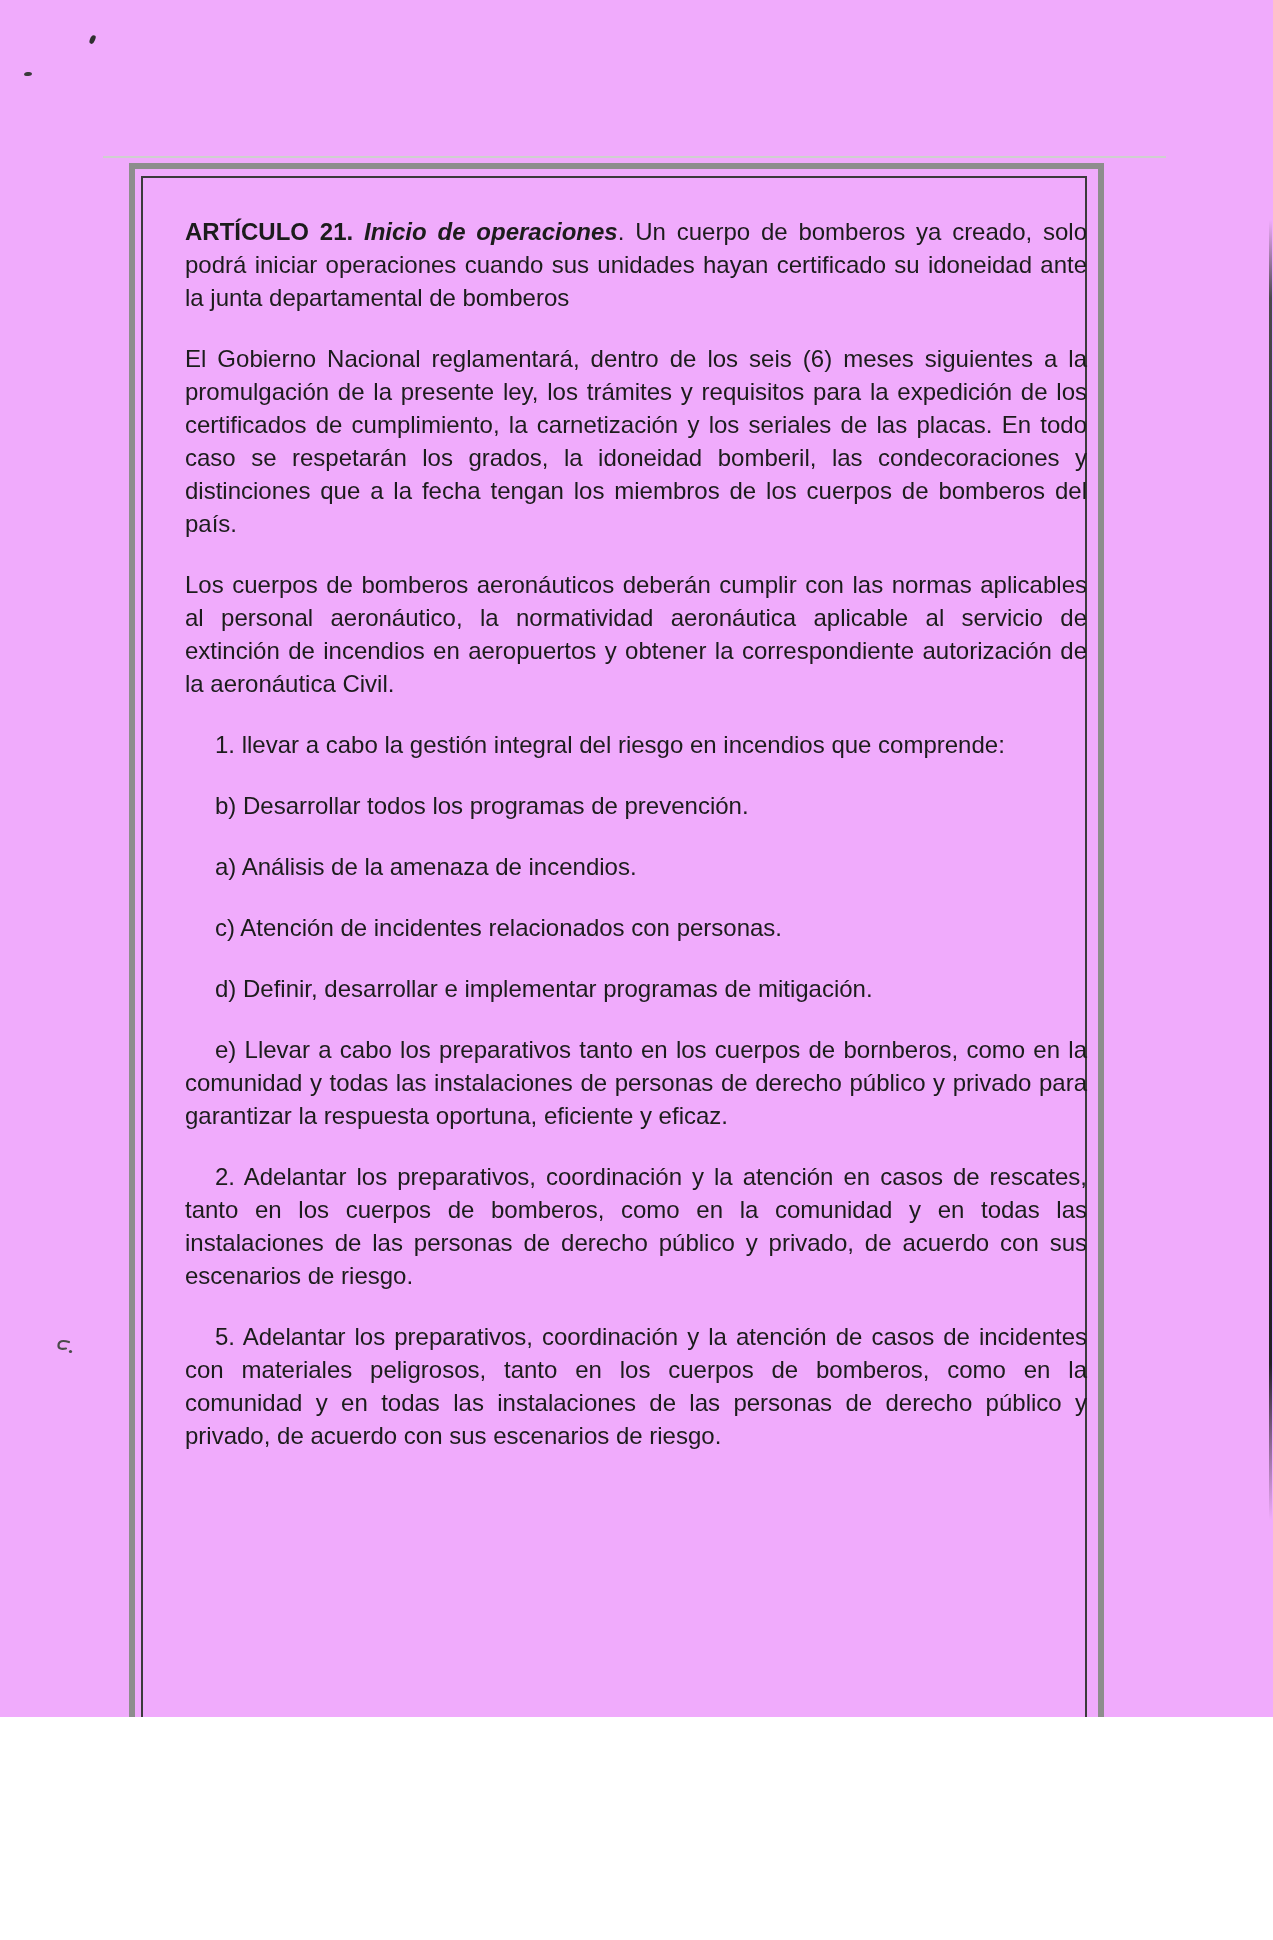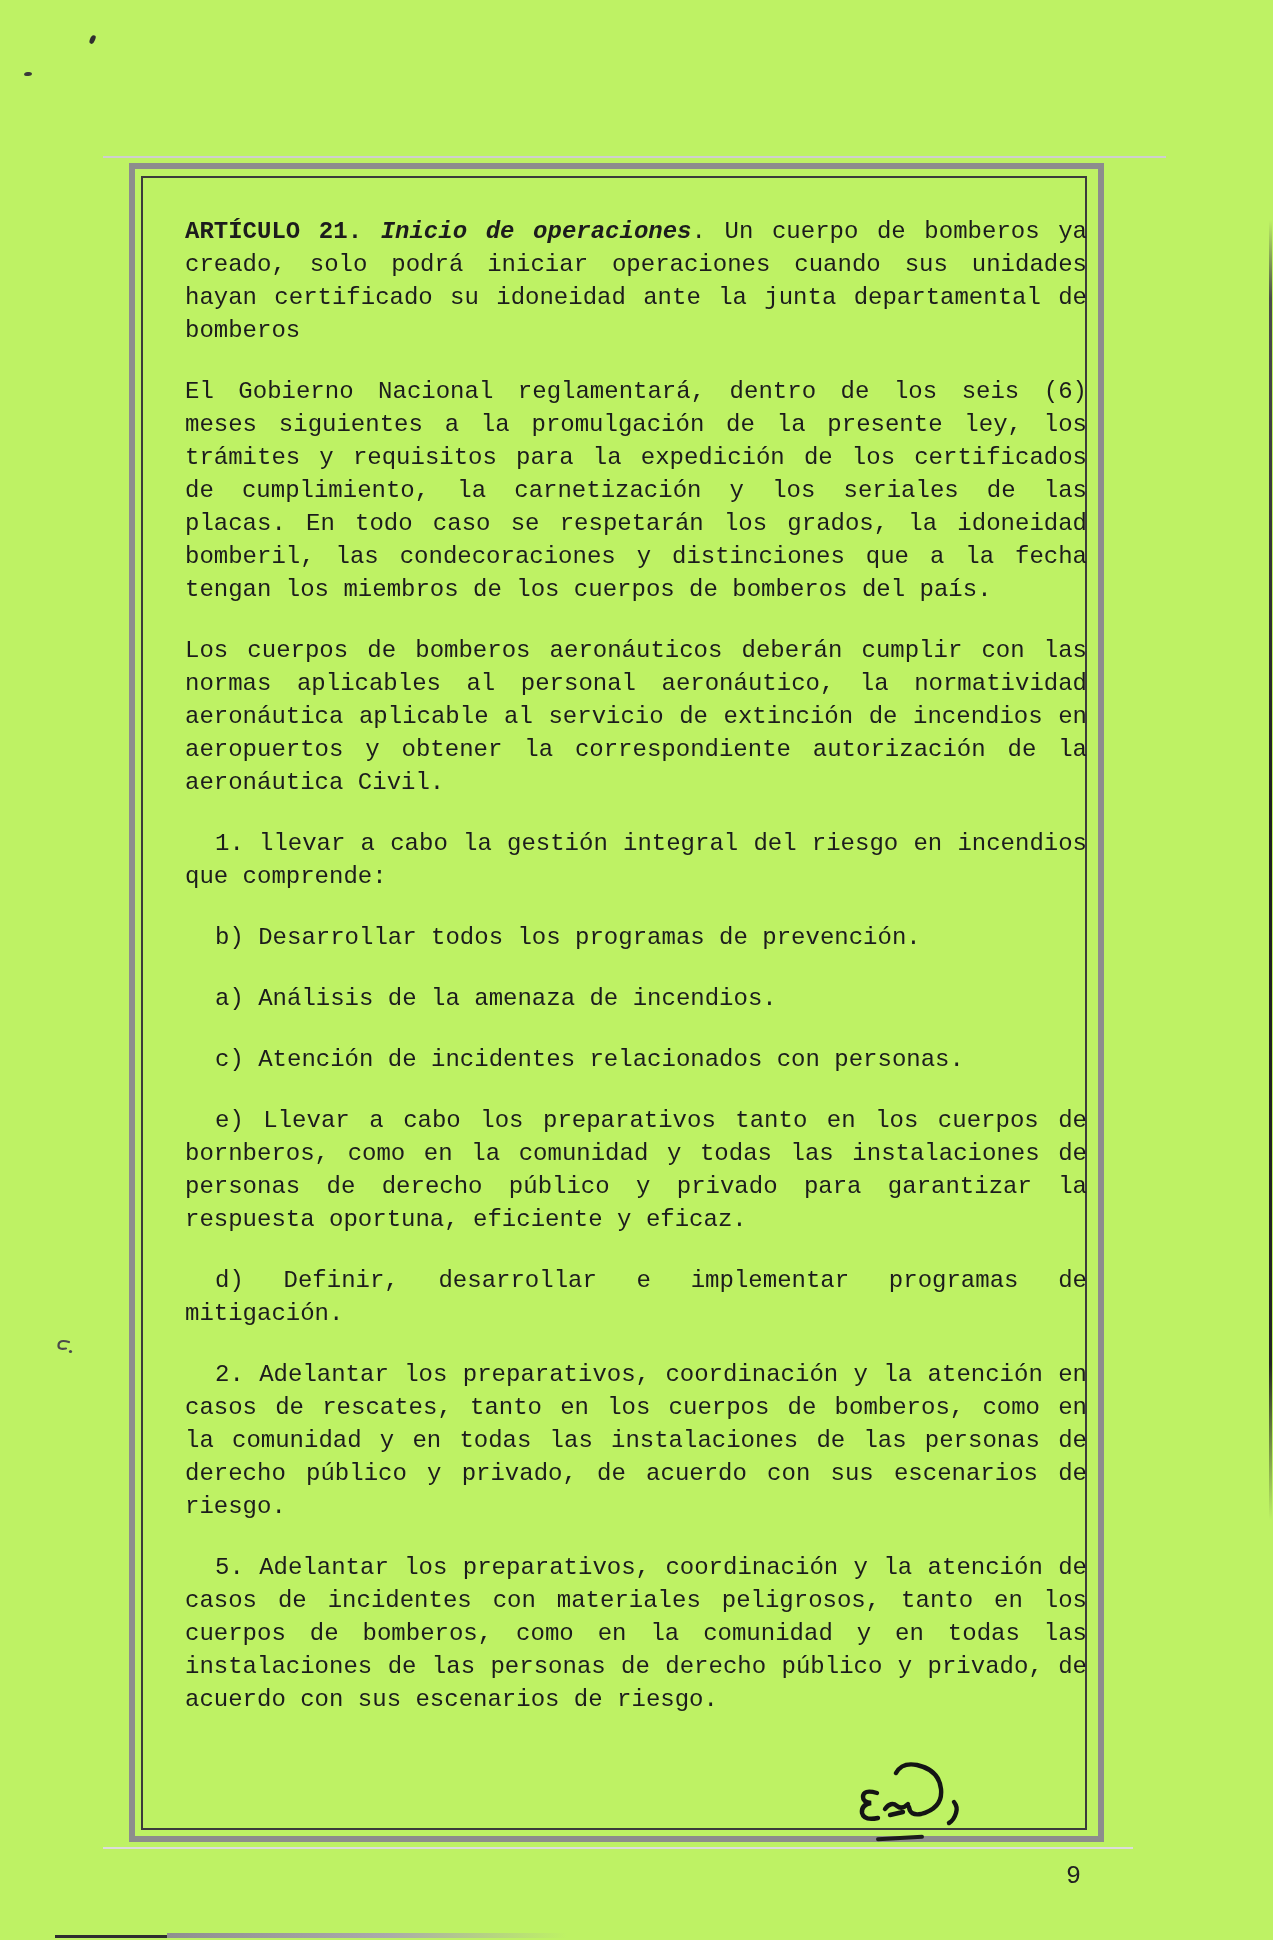--- a/index.html
+++ b/index.html
@@ -1,18 +1,18 @@
 <!DOCTYPE html>
 <html><head>
 <meta charset="utf-8">
 <style>
   html,body{margin:0;padding:0;background:#ffffff;}
   .page{
-    position:relative;width:1273px;height:1940px;background:#bef264;overflow:hidden;
-    font-family:Liberation Mono, monospace;
+    position:relative;width:1273px;height:1717px;background:#f0abfc;overflow:hidden;
+    font-family:Liberation Sans, sans-serif;
   }
   
   .speck1{position:absolute;left:90px;top:35px;width:5px;height:9px;background:#2f2f2f;
     border-radius:60% 40% 50% 50%;transform:rotate(22deg);}
   .speck2{position:absolute;left:24px;top:72px;width:8px;height:4px;background:#3a3a3a;
     border-radius:50%;transform:rotate(-8deg);}
   .margin-mark{position:absolute;left:54px;top:1338px;}
   .right-edge{position:absolute;left:1269px;top:220px;width:3px;height:1300px;
     background:linear-gradient(to bottom,rgba(150,150,150,0),#4a4a4a 6%,#1d1d1d 45%,#222 88%,rgba(160,160,160,0));}
   .faint-top{position:absolute;left:103px;top:156px;width:1063px;height:2px;background:#cfcfcf;}
@@ -67,22 +67,22 @@
 
     <p>El Gobierno Nacional reglamentará, dentro de los seis (6) meses siguientes a la promulgación de la presente ley, los trámites y requisitos para la expedición de los certificados de cumplimiento, la carnetización y los seriales de las placas. En todo caso se respetarán los grados, la idoneidad bomberil, las condecoraciones y distinciones que a la fecha tengan los miembros de los cuerpos de bomberos del país.</p>
 
     <p>Los cuerpos de bomberos aeronáuticos deberán cumplir con las normas aplicables al personal aeronáutico, la normatividad aeronáutica aplicable al servicio de extinción de incendios en aeropuertos y obtener la correspondiente autorización de la aeronáutica Civil.</p>
 
 
     <p class="item">1. llevar a cabo la gestión integral del riesgo en incendios que comprende:</p>
     <p class="item">b) Desarrollar todos los programas de prevención.</p>
     <p class="item">a) Análisis de la amenaza de incendios.</p>
     <p class="item">c) Atención de incidentes relacionados con personas.</p>
+    <p class="item">d) Definir, desarrollar e implementar programas de mitigación.</p>
     <p class="item">e) Llevar a cabo los preparativos tanto en los cuerpos de bornberos, como en la comunidad y todas las instalaciones de personas de derecho público y privado para garantizar la respuesta oportuna, eficiente y eficaz.</p>
-    <p class="item">d) Definir, desarrollar e implementar programas de mitigación.</p>
     <p class="item">2. Adelantar los preparativos, coordinación y la atención en casos de rescates, tanto en los cuerpos de bomberos, como en la comunidad y en todas las instalaciones de las personas de derecho público y privado, de acuerdo con sus escenarios de riesgo.</p>
     <p class="item">5. Adelantar los preparativos, coordinación y la atención de casos de incidentes con materiales peligrosos, tanto en los cuerpos de bomberos, como en la comunidad y en todas las instalaciones de las personas de derecho público y privado, de acuerdo con sus escenarios de riesgo.</p>
   </div>
 
   <svg class="signature" viewBox="0 0 132 80" width="132" height="80">
     <g fill="none" stroke="#141414" stroke-width="4.4" stroke-linecap="round">
 
       <path d="M27 35 Q13 31 13 39 Q13 44 21 45 Q11 47 12 55 Q14 63 28 60"></path>
 
       <path d="M35 51 Q41 43 47 48 Q52 52 58 46"></path>

